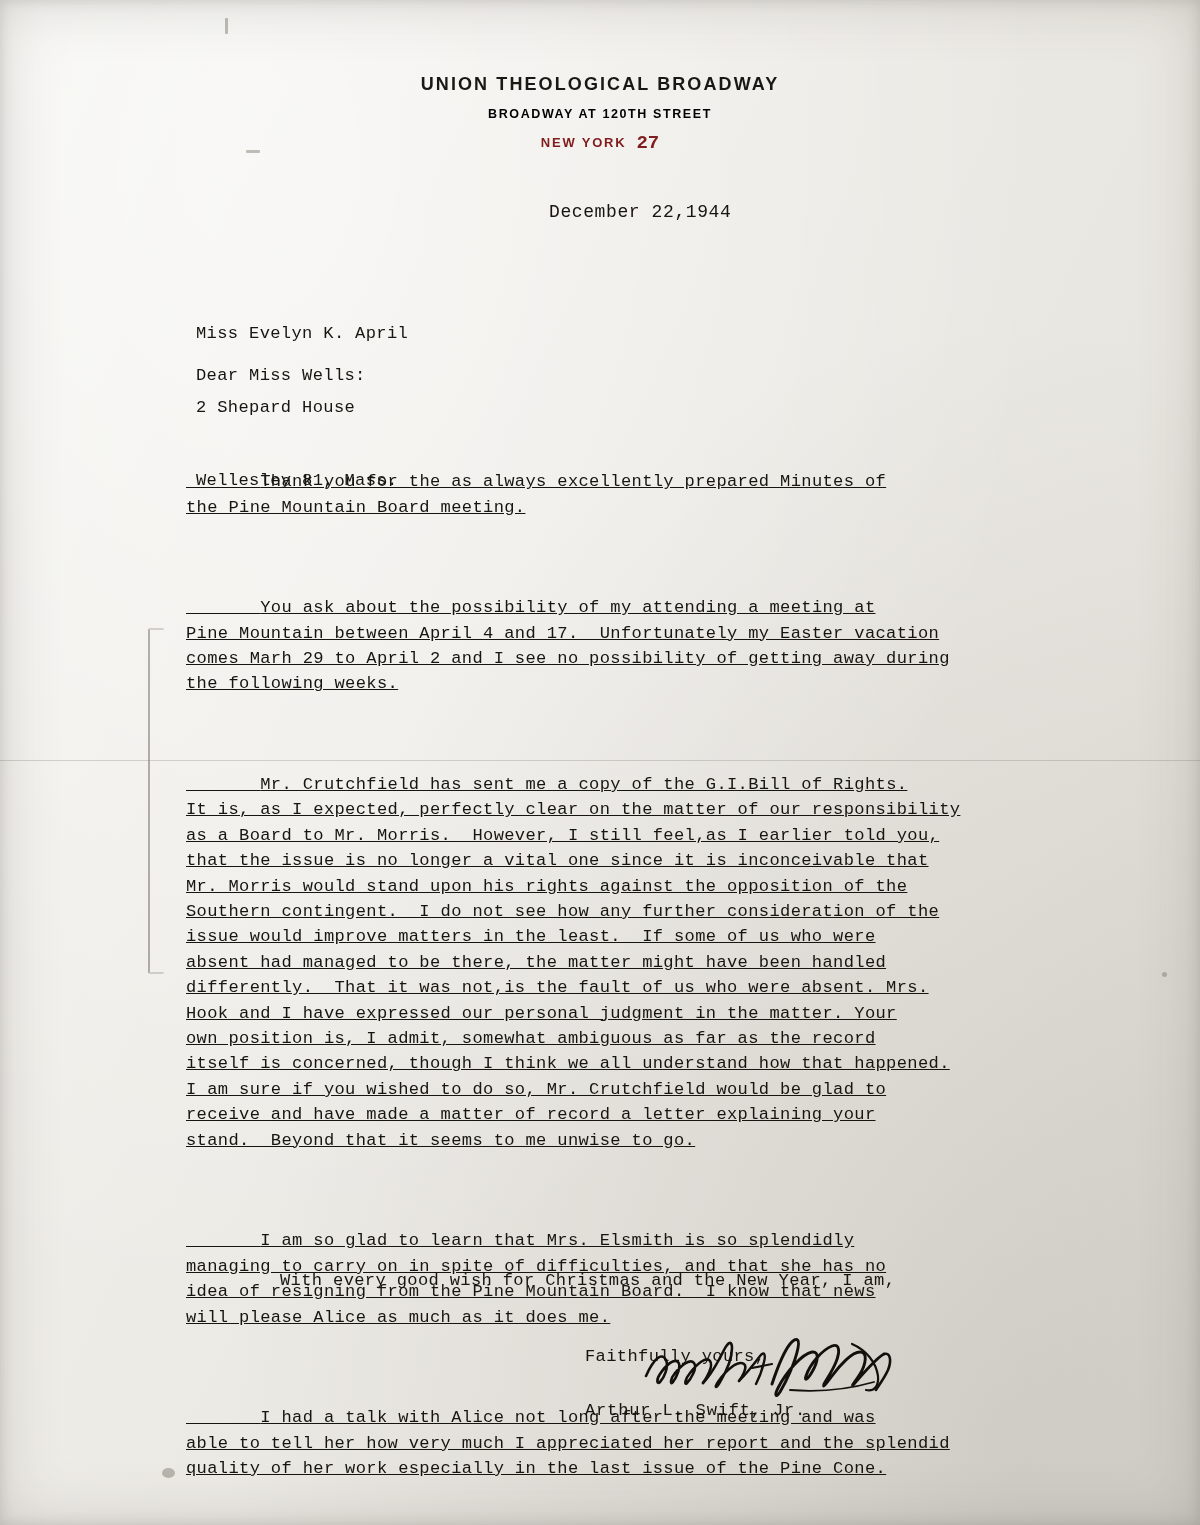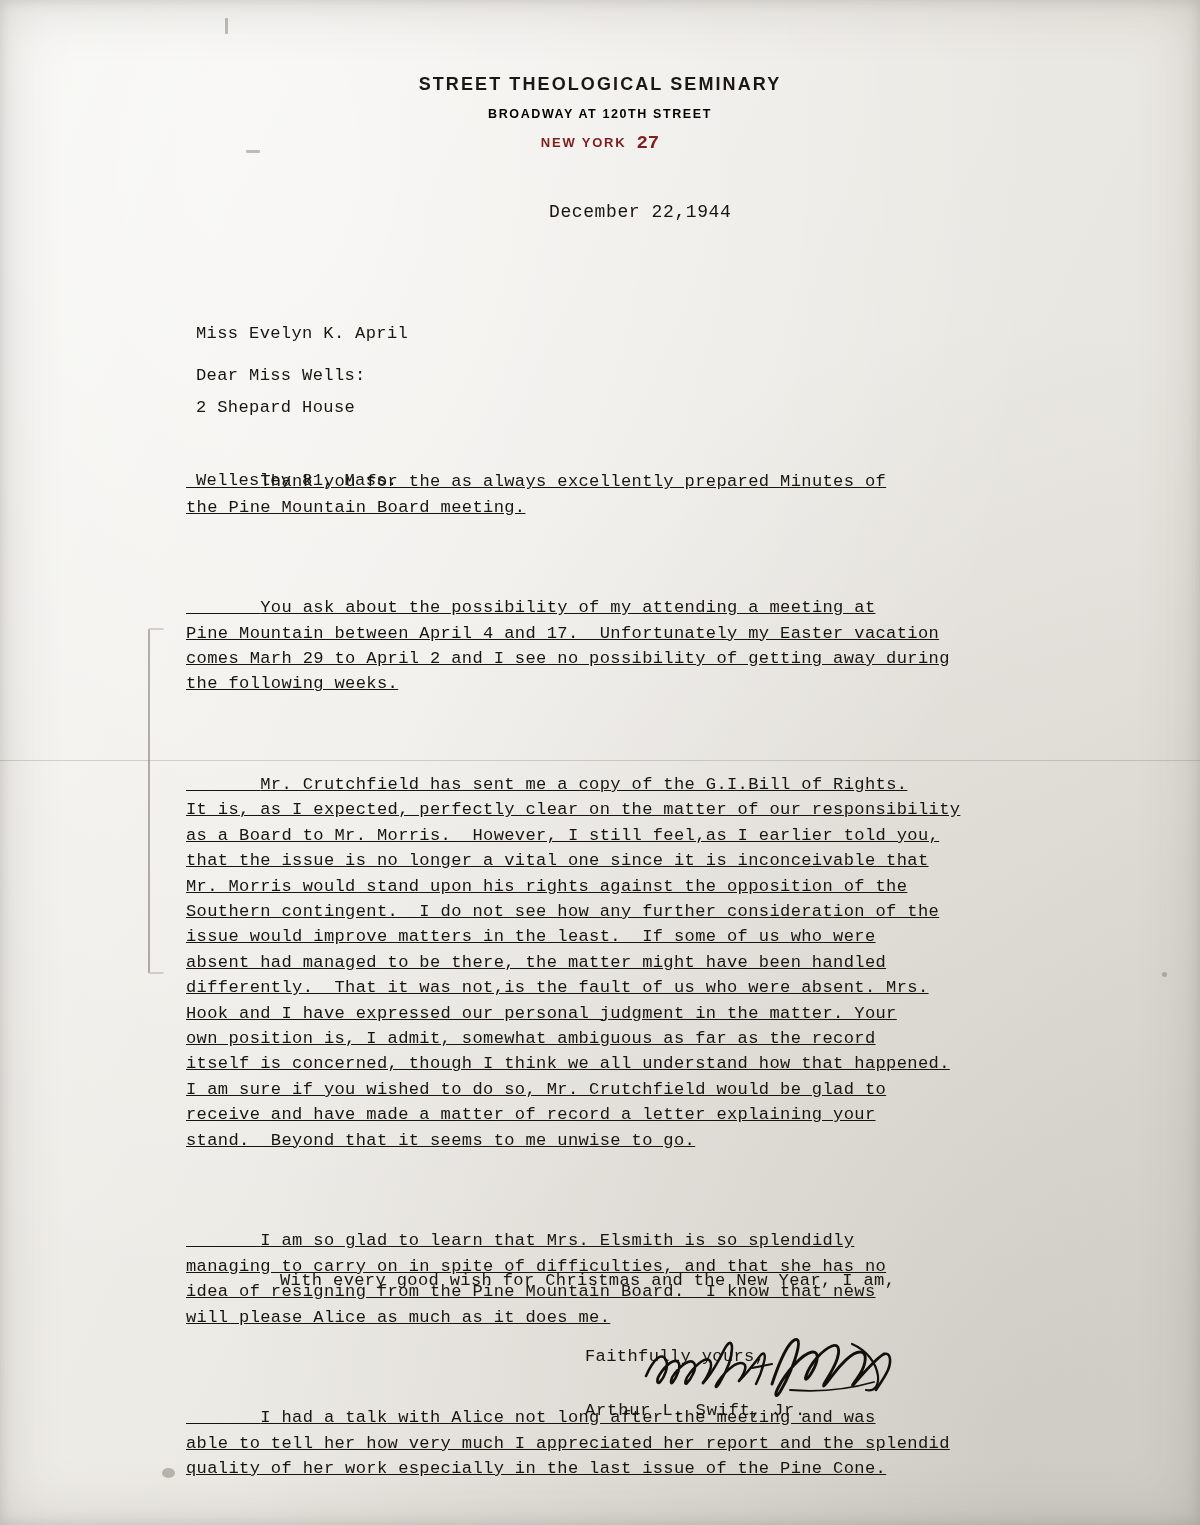--- a/index.html
+++ b/index.html
@@ -178,21 +178,21 @@
   <div class="paper-grain"></div>
 
   <div class="scan-line" style="top:760px;"></div>
 
   <div class="speck" style="left:225px; top:18px; width:3px; height:16px; border-radius:1px;"></div>
   <div class="speck" style="left:246px; top:150px; width:14px; height:3px; border-radius:1px;"></div>
   <div class="speck" style="left:1162px; top:972px; width:5px; height:5px;"></div>
   <div class="speck" style="left:162px; top:1468px; width:13px; height:10px;"></div>
 
   <div class="letterhead">
-    <div class="lh-title">STREET THEOLOGICAL SEMINARY</div>
+    <div class="lh-title">UNION THEOLOGICAL BROADWAY</div>
     <div class="lh-sub">BROADWAY AT 120TH STREET</div>
     <div class="lh-city">
       <span>NEW YORK</span><span class="zip">27</span>
     </div>
   </div>
 
   <div class="typed date">December 22,1944</div>
 
   <div class="typed address">
     <div>Miss Evelyn K. April</div>

